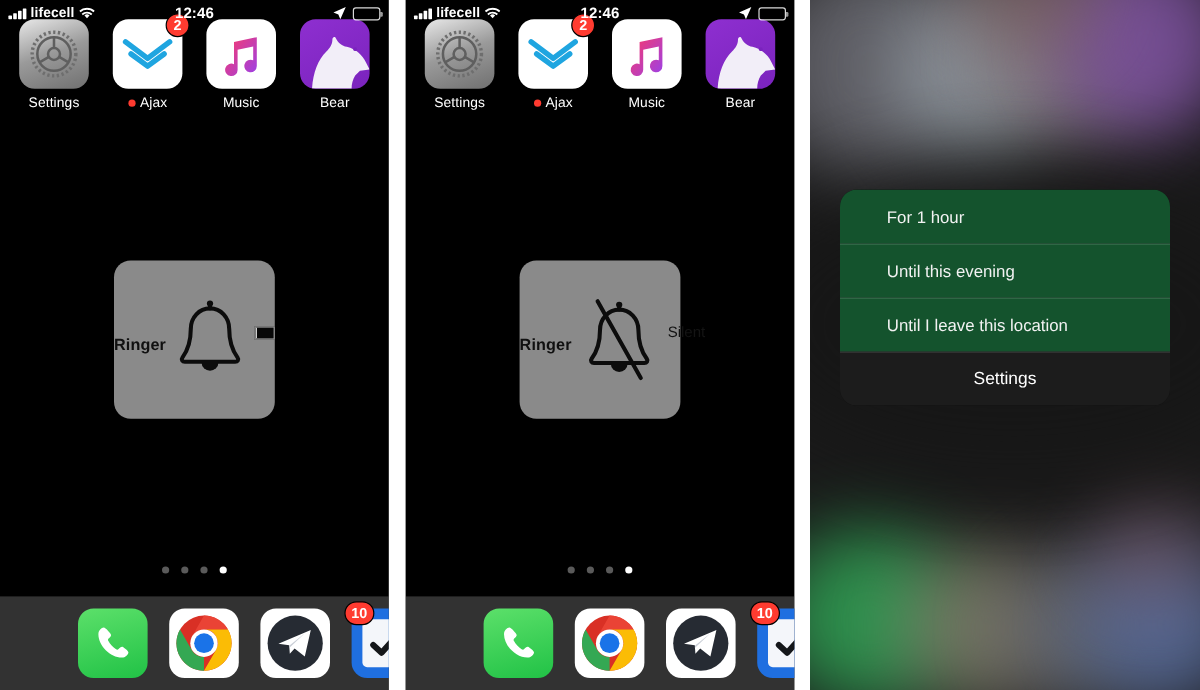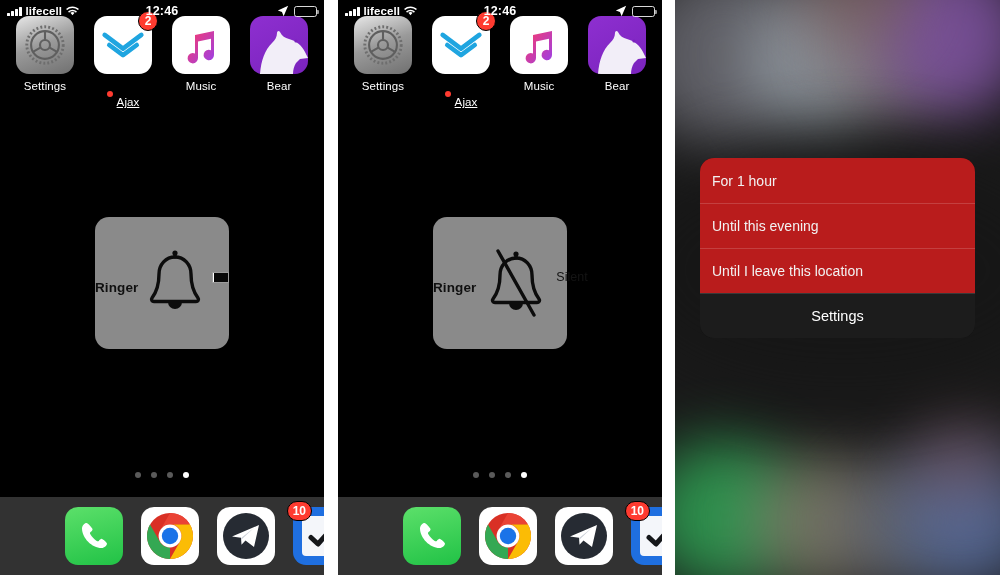--- a/index.html
+++ b/index.html
@@ -76,21 +76,21 @@
   .app-icon {
     width: 58px; height: 58px; border-radius: 13px;
     position: relative; overflow: hidden;
     display: flex; align-items: center; justify-content: center;
   }
   .app-label {
     margin-top: 6px; color: #ffffff; font-size: 11.5px;
     font-weight: 500; letter-spacing: .1px; white-space: nowrap;
   }
   .app-label-row { display: flex; align-items: center; gap: 4px; margin-top: 6px; }
-  .app-label-row .app-label { margin-top: 16px; text-decoration: underline; }
+  .app-label-row .app-label { margin-top: 0; }
   .reddot { width: 6px; height: 6px; border-radius: 50%; background: #ff3b30; flex: none; }
   .badge {
     position: absolute; top: -5px; right: -2px;
     min-width: 20px; height: 20px; padding: 0 5px;
     border-radius: 10px; background: #ff3b30; color: #fff;
     font-size: 12px; font-weight: bold;
     display: flex; align-items: center; justify-content: center;
     border: 1.5px solid #000; z-index: 4;
   }
   .badge.dock-badge { top: -6px; right: -7px; }
@@ -158,23 +158,23 @@
   .dnd-head {
     padding: 18px 0 14px; display: flex; flex-direction: column;
     align-items: center; border-bottom: .5px solid rgba(255,255,255,.13);
     background: rgba(26,26,26,.82);
   }
   .dnd-title {
     color: #ffffff; font-size: 14.5px; font-weight: bold;
     margin-top: 9px; letter-spacing: .1px;
   }
   .dnd-row {
-    padding: 0 12px; height: 45px; display: flex; align-items: center;
+    padding: 0 39px; height: 45px; display: flex; align-items: center;
     color: #f2f2f2; font-size: 14px;
-    background: #b91c1c;
+    background: #14532d;
   }
   .dnd-row + .dnd-row { border-top: .5px solid rgba(255,255,255,.16); }
   .dnd-schedule {
     height: 45px; display: flex; align-items: center; justify-content: center;
     color: #ffffff; font-size: 14.5px;
     background: rgba(30,30,30,.85);
     border-top: .5px solid rgba(255,255,255,.13);
   }
 </style>
 </head>

